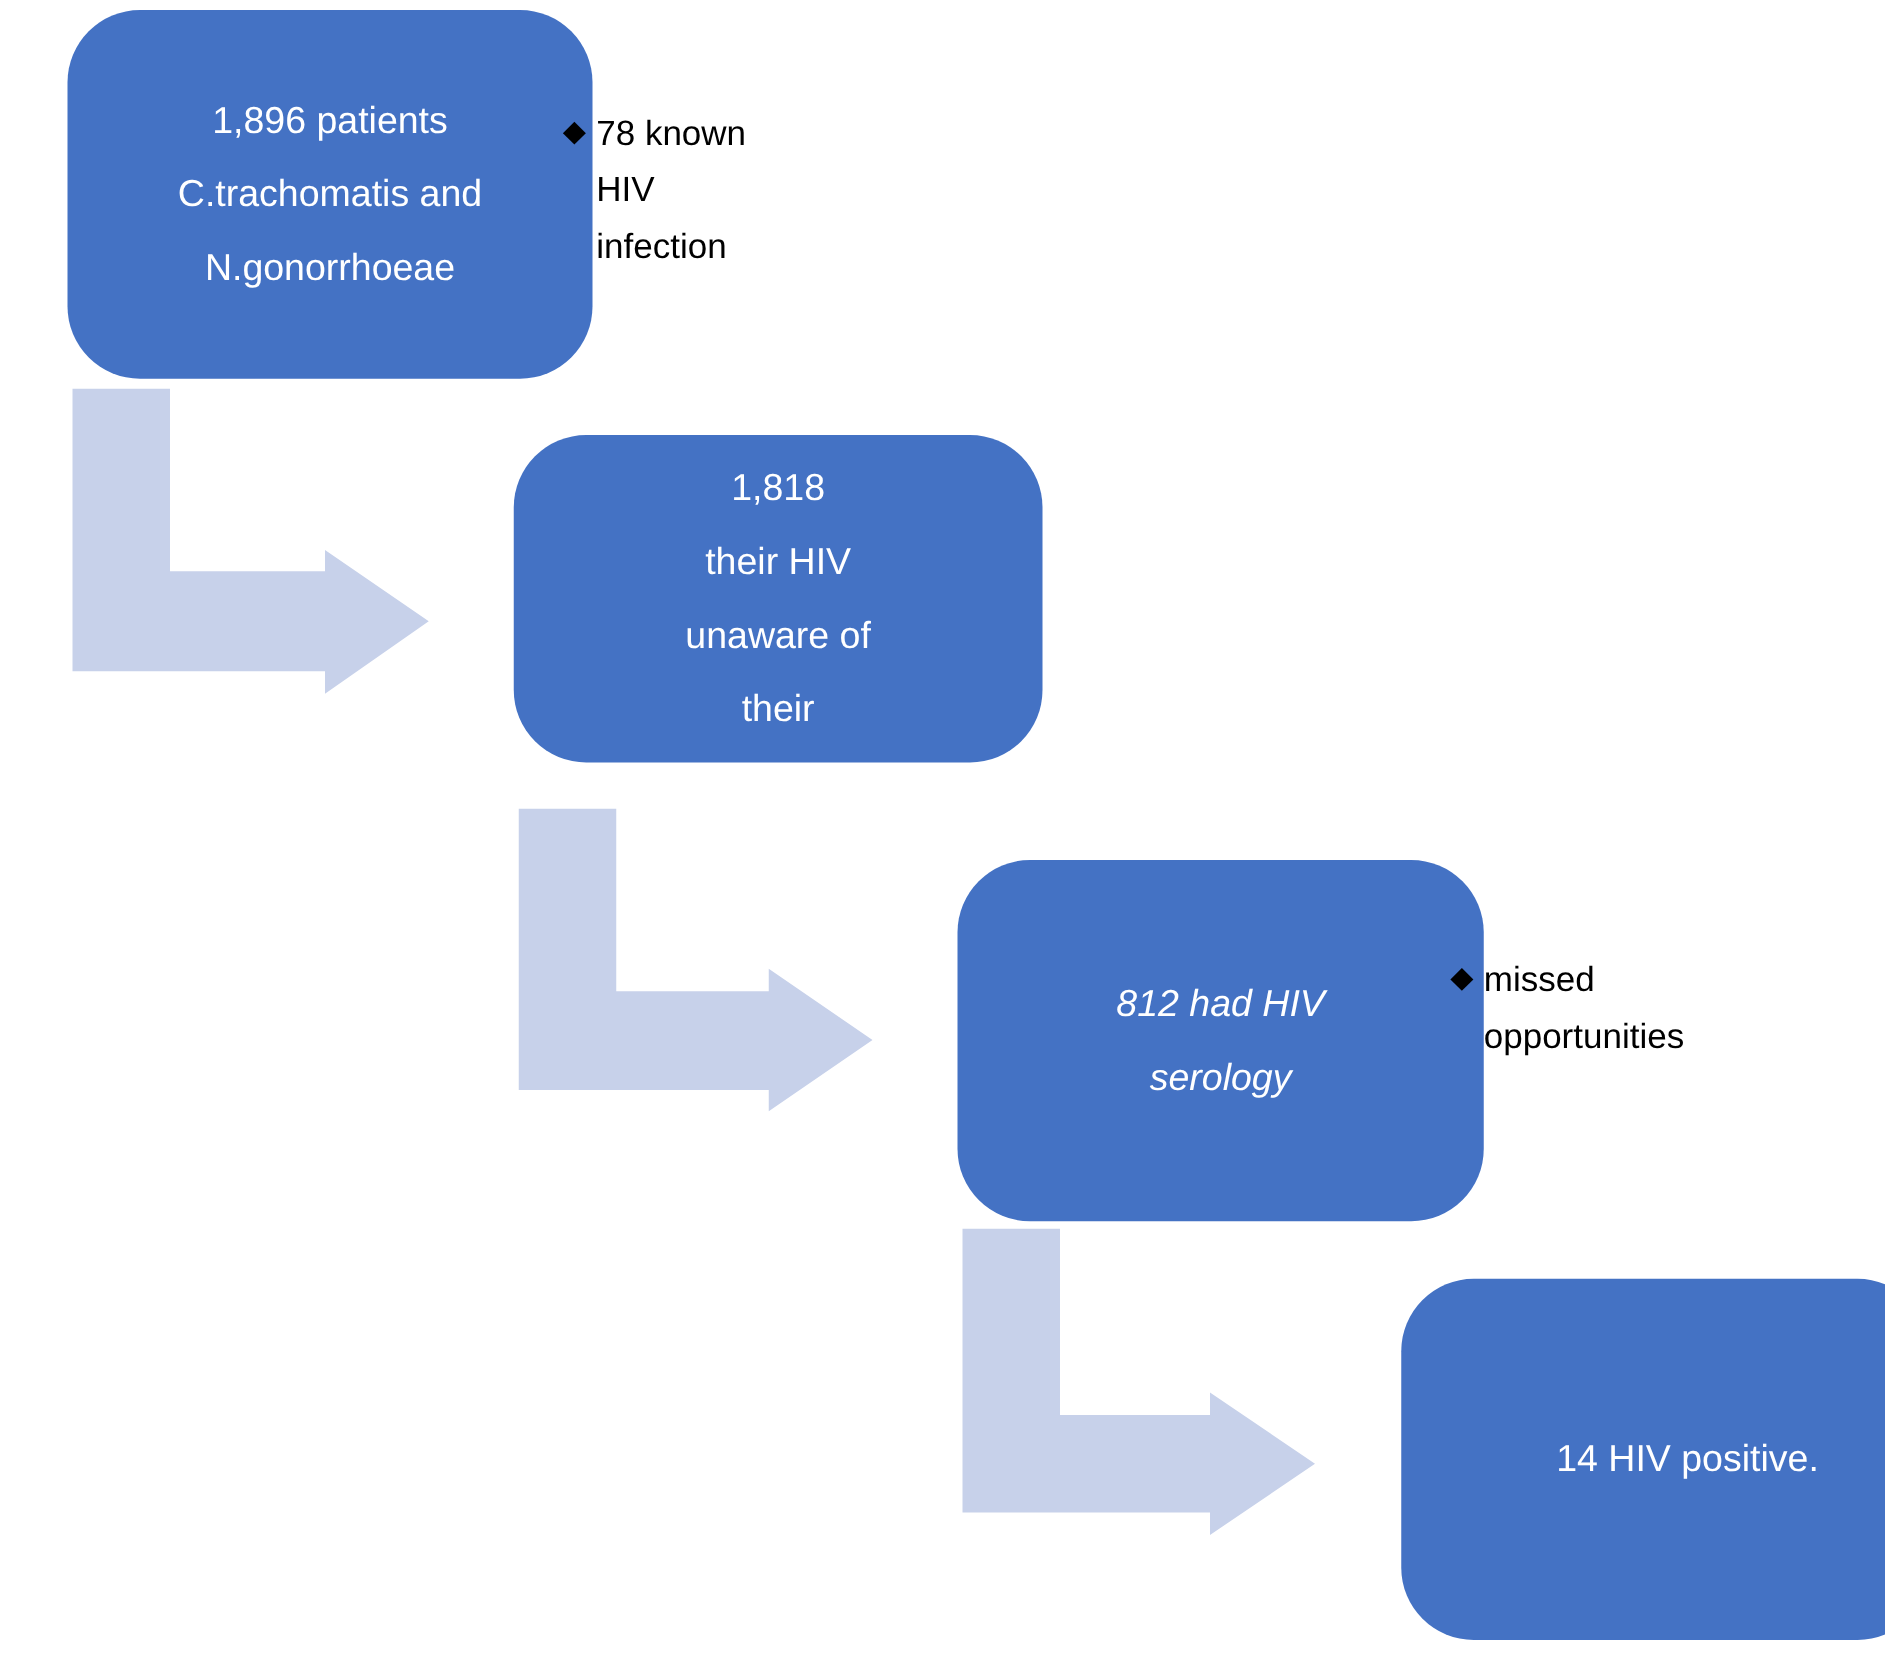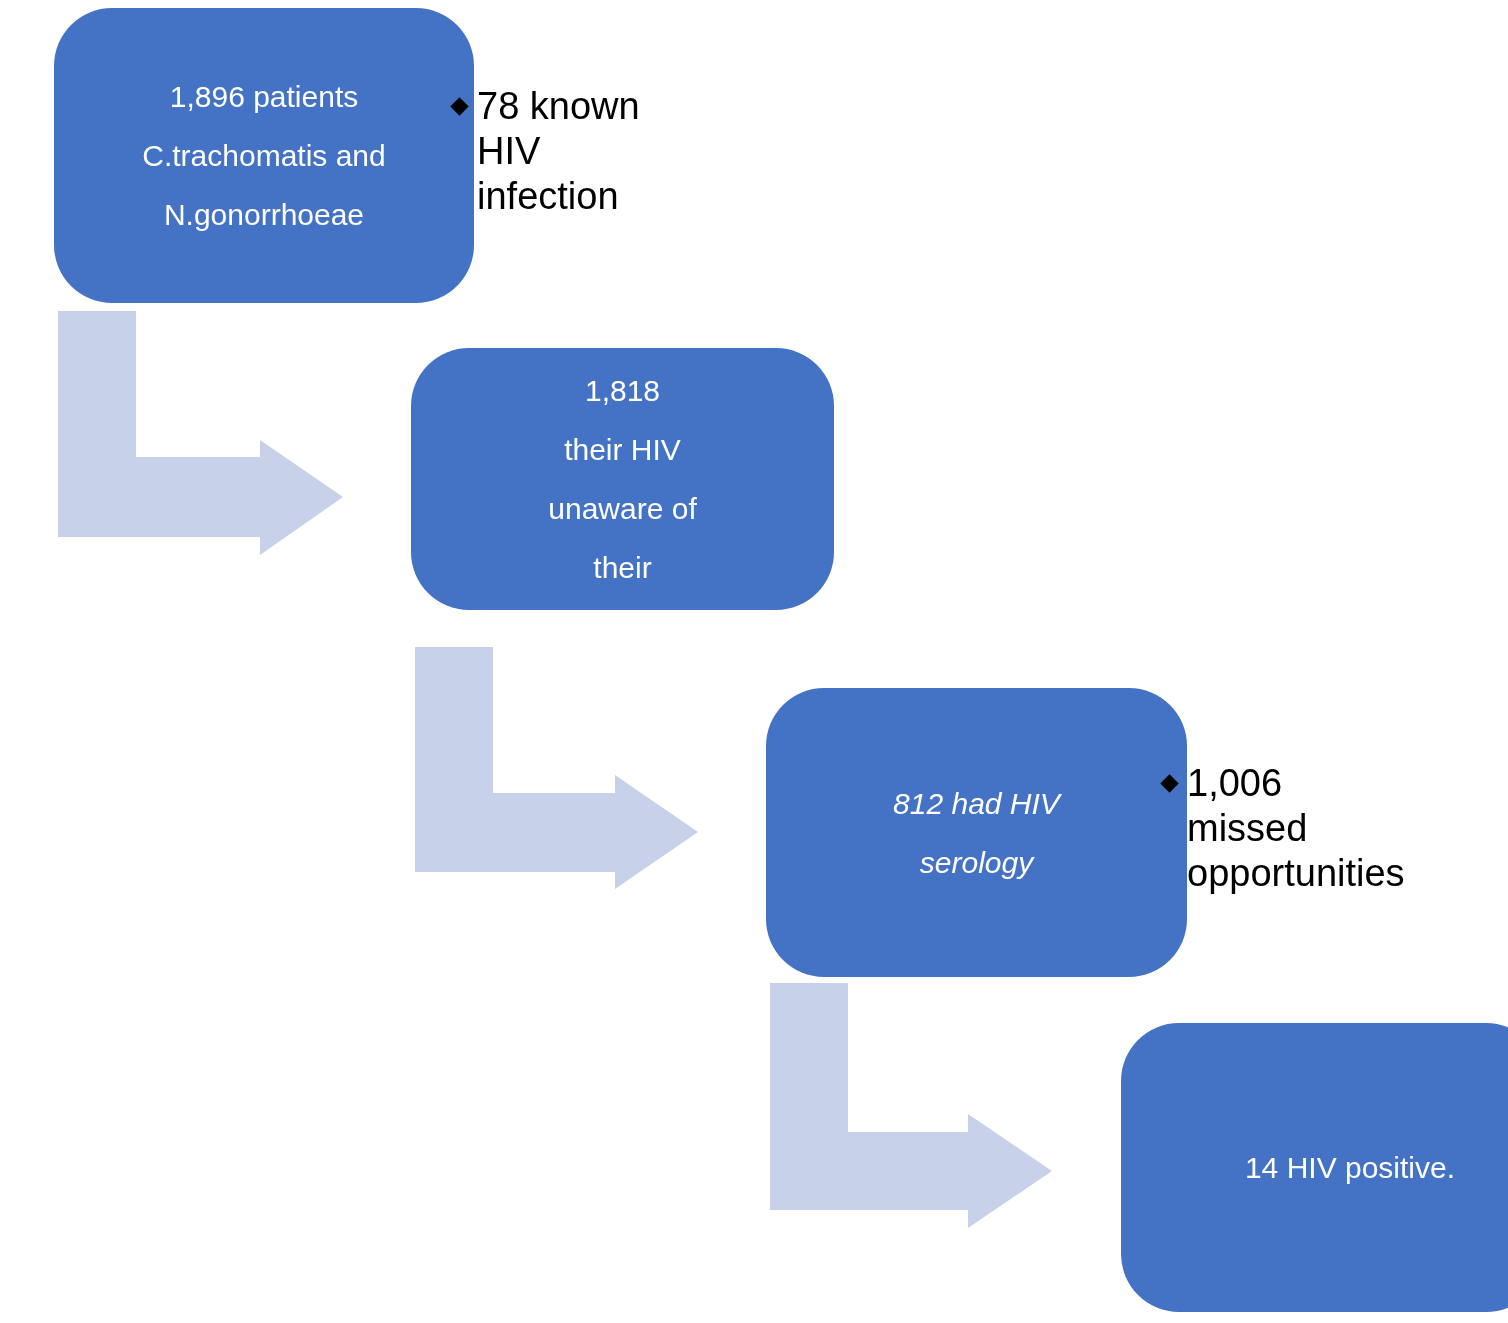--- a/index.html
+++ b/index.html
@@ -33,21 +33,21 @@
   }
   .box1{left:10px;top:8px;width:420px;height:295px;}
   .box2{left:367px;top:348px;width:423px;height:262px;}
   .box3{left:722px;top:688px;width:421px;height:289px;font-style:italic;}
   .box4{left:1077px;top:1023px;width:423px;height:289px;padding-left:35px;}
   .italic{}
   .note{
     position:absolute;
     display:flex;align-items:flex-start;
     color:var(--note-text);
-    font-size:38px;line-height:45px;
+    font-size:28px;line-height:45px;
   }
   .note1{left:453px;top:84px;}
   .note2{left:1163px;top:761px;}
   .bullet{
     flex:0 0 auto;
     width:13px;height:13px;
     background:var(--note-text);
     transform:rotate(45deg);
     margin:16px 11px 0 0;
   }
@@ -98,19 +98,18 @@
     <div>
       <div>78 known</div>
       <div>HIV</div>
       <div>infection</div>
     </div>
   </div>
 
   <div class="note note2">
     <span class="bullet"></span>
     <div>
-      <div>1,006</div>
       <div>missed</div>
       <div>opportunities</div>
     </div>
   </div>
 
 </div>
 
 </body></html>

